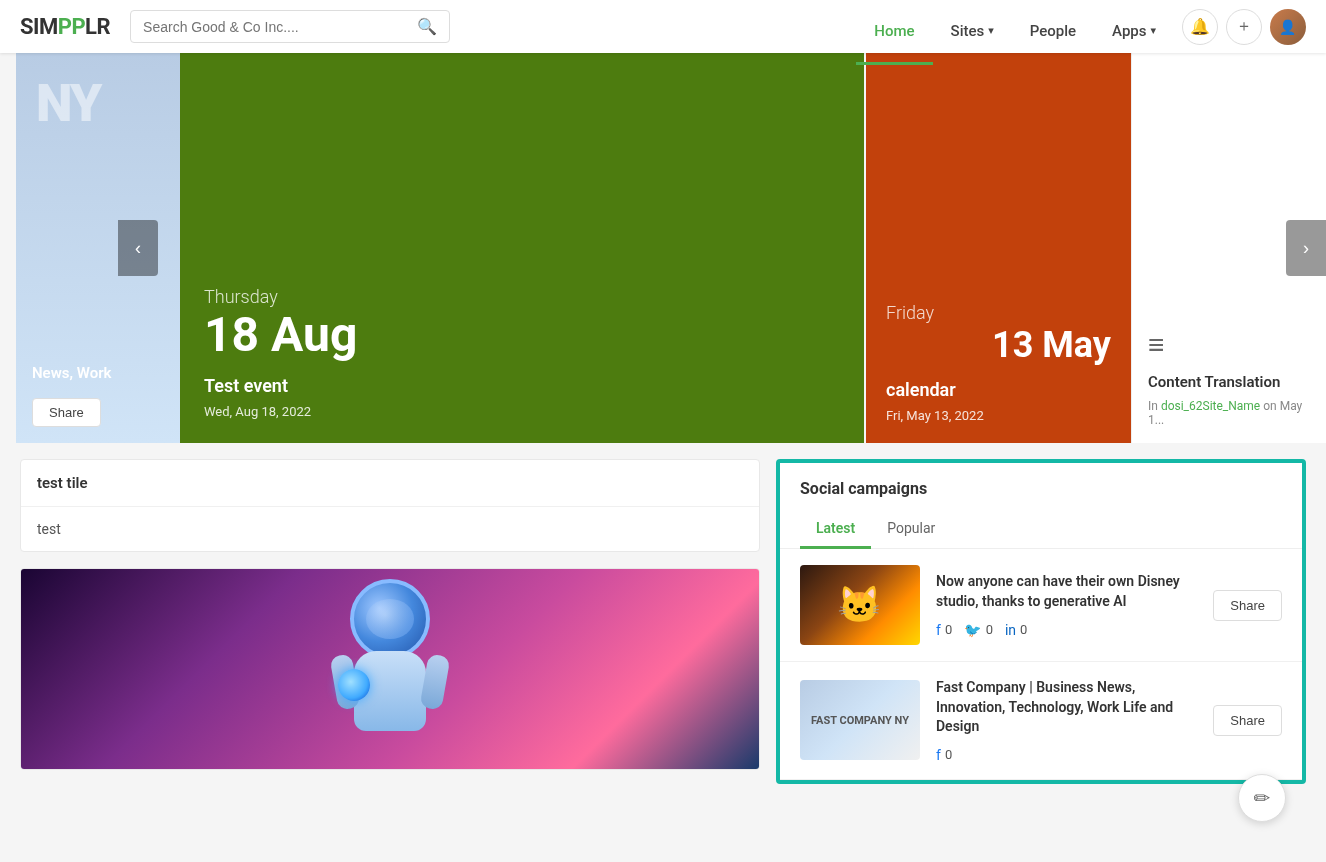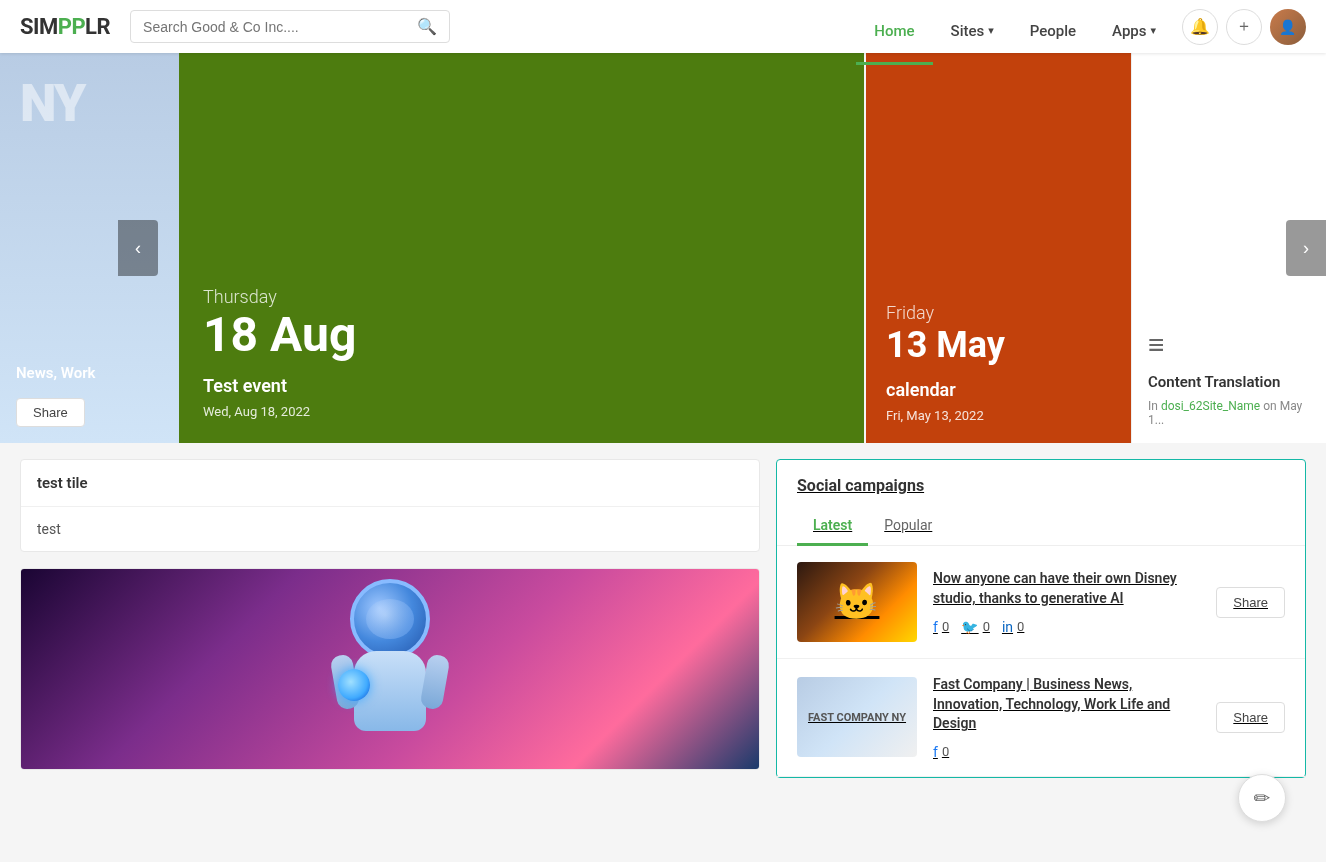--- a/index.html
+++ b/index.html
@@ -163,28 +163,29 @@
     .carousel-next { right: 0; border-radius: 4px 0 0 4px; }
 
     
     .carousel-track {
       display: flex;
       width: 100%;
       height: 100%;
     }
 
     .carousel-card-small {
-      width: 179px;
+      width: 164px;
       flex-shrink: 0;
       background: linear-gradient(180deg, #b8cce4 0%, #d0e4f7 100%);
       position: relative;
       display: flex;
       flex-direction: column;
       justify-content: flex-end;
       padding: 16px;
+      margin-left: 16px;
     }
     .carousel-card-small-title {
       color: #fff;
       font-size: 15px;
       font-weight: 600;
       margin-bottom: 4px;
     }
     .carousel-card-small-ny {
       position: absolute;
       top: 20px;
@@ -235,20 +236,21 @@
     }
     .event-date {
       color: #fff;
       font-size: 48px;
       font-weight: 700;
       line-height: 1;
       margin-bottom: 16px;
     }
     .event-date-small {
       font-size: 36px;
+      text-align: right;
     }
     .event-name {
       color: #fff;
       font-size: 18px;
       font-weight: 600;
       margin-bottom: 8px;
     }
     .event-date-text {
       color: rgba(255,255,255,0.85);
       font-size: 13px;
@@ -337,23 +339,22 @@
     }
 
     
     .right-column {
       width: 530px;
       flex-shrink: 0;
     }
 
     .social-campaigns-card {
       background: #fff;
-      border: 1px solid #14b8a6;
+      border: 4px solid #14b8a6;
       border-radius: 4px;
-      text-decoration: underline;
     }
 
     .social-campaigns-header {
       padding: 16px 20px 0;
       font-size: 16px;
       font-weight: 700;
       color: #333;
     }
 
     .tabs {

